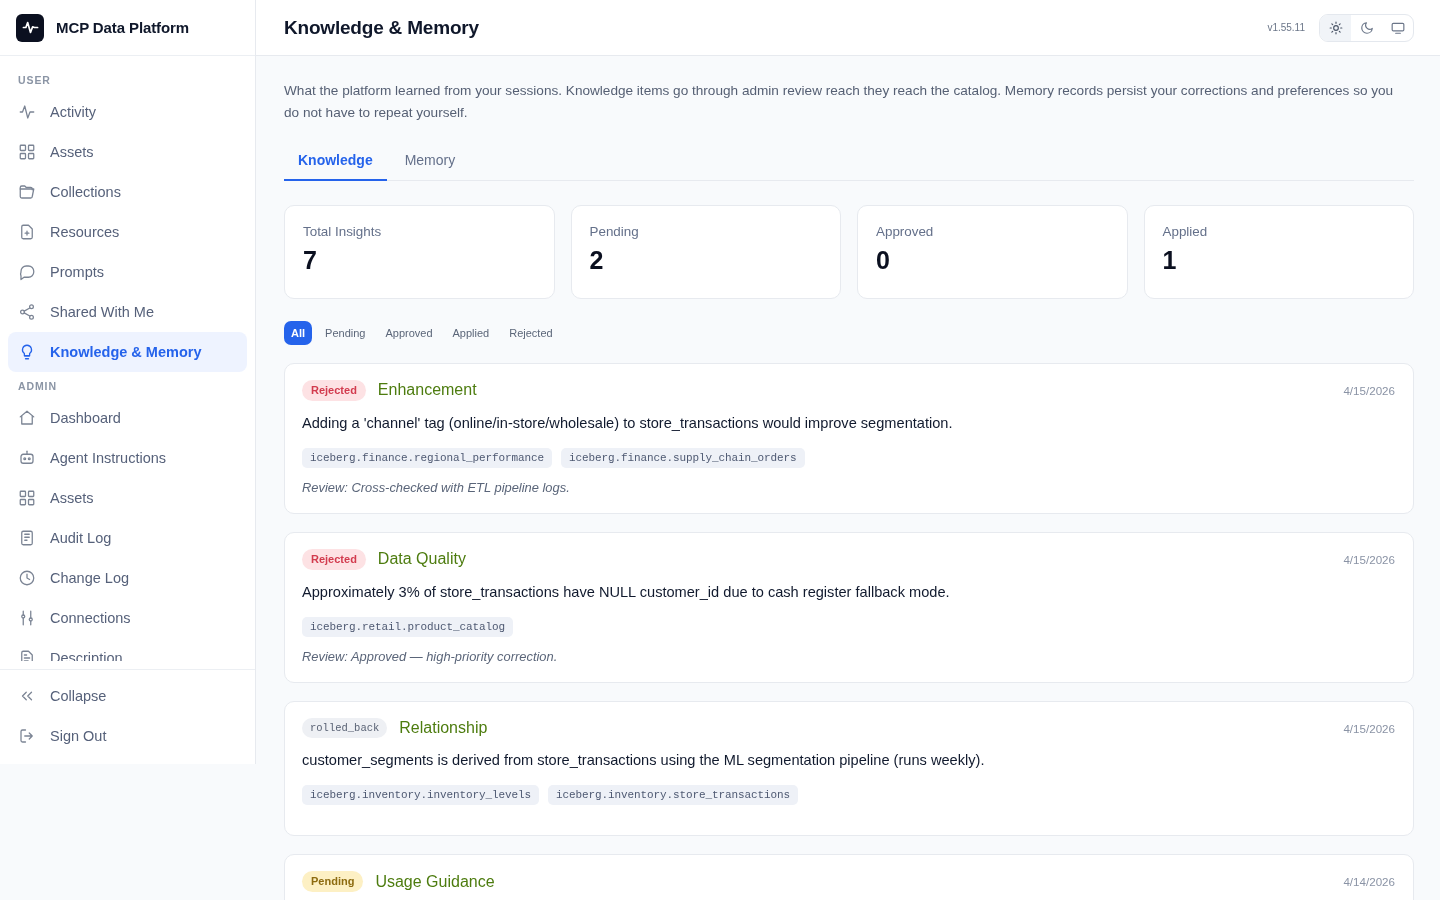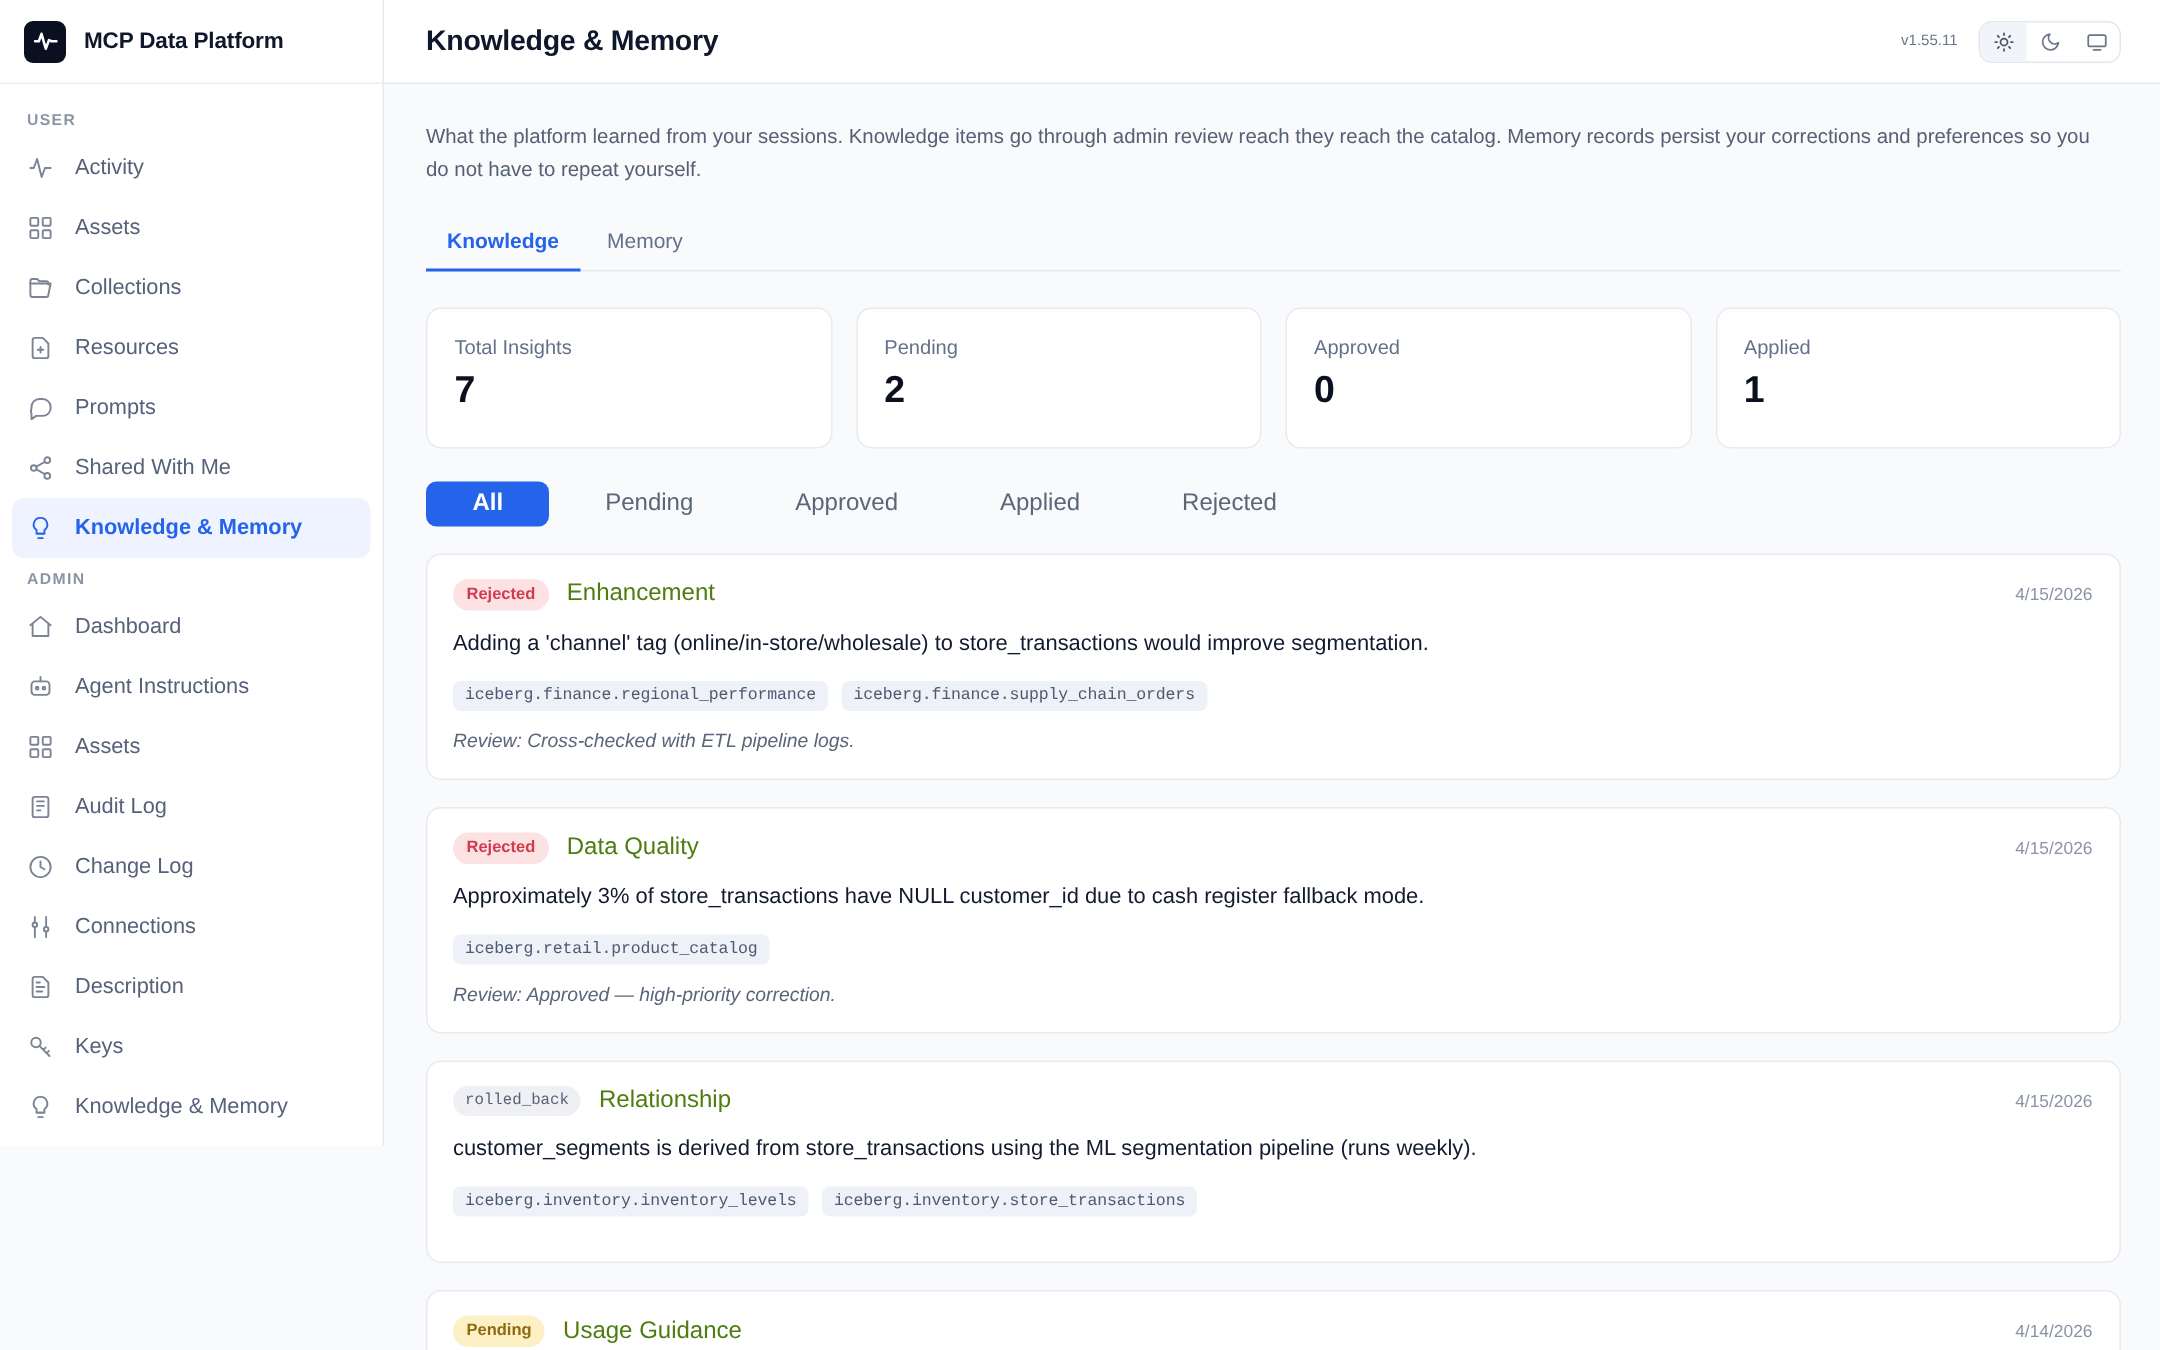--- a/index.html
+++ b/index.html
@@ -88,21 +88,21 @@
   .stats { display: flex; gap: 16px; margin-bottom: 22px; }
   .stat-card {
     flex: 1 1 0; background: #ffffff; border: 1px solid #e7eaef; border-radius: 10px;
     padding: 18px 18px 20px 18px; min-height: 94px;
   }
   .stat-label { font-size: 13.4px; color: #64708a; margin-bottom: 8px; }
   .stat-value { font-size: 25px; font-weight: 700; color: #0b1020; line-height: 1.1; }
 
   .filters { display: flex; gap: 6px; margin-bottom: 18px; align-items: center; }
   .filter-pill {
-    font-size: 16px; color: #5b6679; padding: 6px 31px; border-radius: 7px; cursor: pointer;
+    font-size: 11px; color: #5b6679; padding: 6px 7px; border-radius: 7px; cursor: pointer;
     background: transparent;
   }
   .filter-pill.active { background: #2563eb; color: #ffffff; font-weight: 700; }
 
   .cards { display: flex; flex-direction: column; gap: 18px; }
   .insight-card {
     background: #ffffff; border: 1px solid #e7eaef; border-radius: 10px;
     padding: 16px 18px 18px 17px;
   }
   .card-head { display: flex; align-items: center; justify-content: space-between; margin-bottom: 12px; }
@@ -268,20 +268,38 @@
         <div class="nav-item">
           <svg class="ic" viewBox="0 0 24 24" fill="none" stroke="currentColor" stroke-width="1.7" stroke-linecap="round" stroke-linejoin="round">
             <circle cx="9" cy="8" r="3.3"></circle>
             <path d="M3 20c0-3.3 2.7-5.5 6-5.5s6 2.2 6 5.5"></path>
             <path d="M17 6.5a3 3 0 0 1 0 5M18 20c0-2.2-.7-3.9-1.8-5"></path>
           </svg>
           <span>Personas</span>
         </div>
       </nav>
 
+    <div class="sidebar-footer">
+      <div class="nav-divider"></div>
+      <div id="footer-root">
+          <div class="nav-item">
+            <svg class="ic" viewBox="0 0 24 24" fill="none" stroke="currentColor" stroke-width="1.7" stroke-linecap="round" stroke-linejoin="round">
+              <path d="M11 7l-5 5 5 5M18 7l-5 5 5 5"></path>
+            </svg>
+            <span>Collapse</span>
+          </div>
+          <div class="nav-item">
+            <svg class="ic" viewBox="0 0 24 24" fill="none" stroke="currentColor" stroke-width="1.7" stroke-linecap="round" stroke-linejoin="round">
+              <path d="M10 4H6a2 2 0 0 0-2 2v12a2 2 0 0 0 2 2h4"></path>
+              <path d="M15 8l4 4-4 4M19 12H9"></path>
+            </svg>
+            <span>Sign Out</span>
+          </div>
+        </div>
+    </div>
   </aside>
 
   <div class="main">
 
     <header class="topbar">
       <h1 class="page-title">Knowledge &amp; Memory</h1>
       <div class="topbar-right">
         <span class="version">v1.55.11</span>
         <div class="theme-toggle">
           <span class="theme-btn active">

